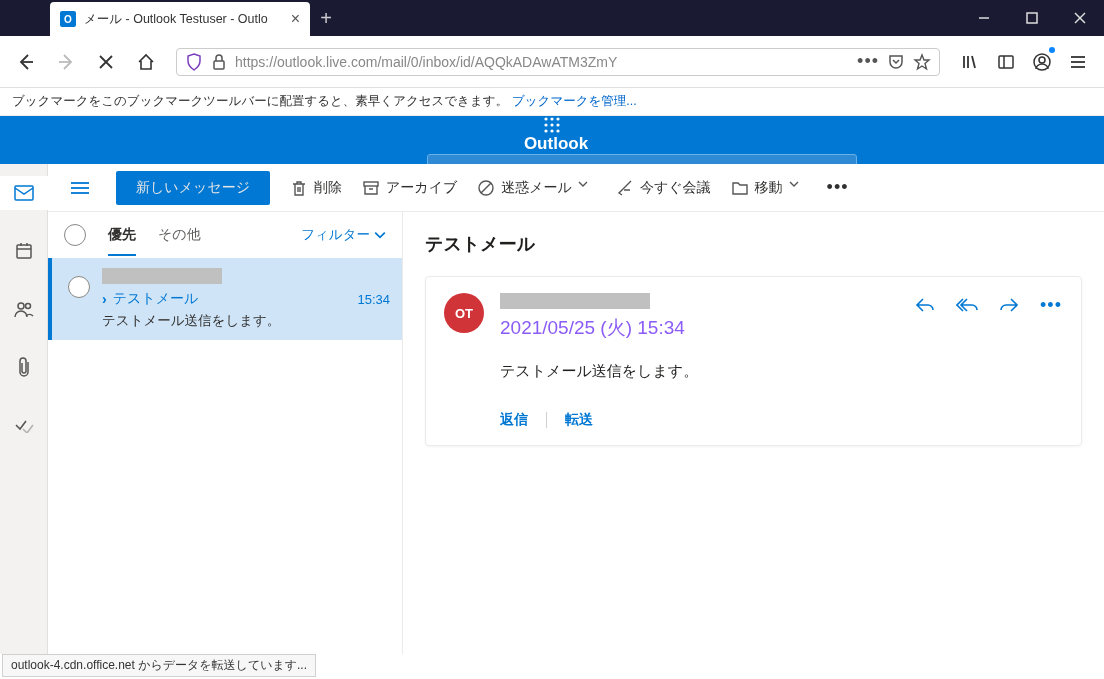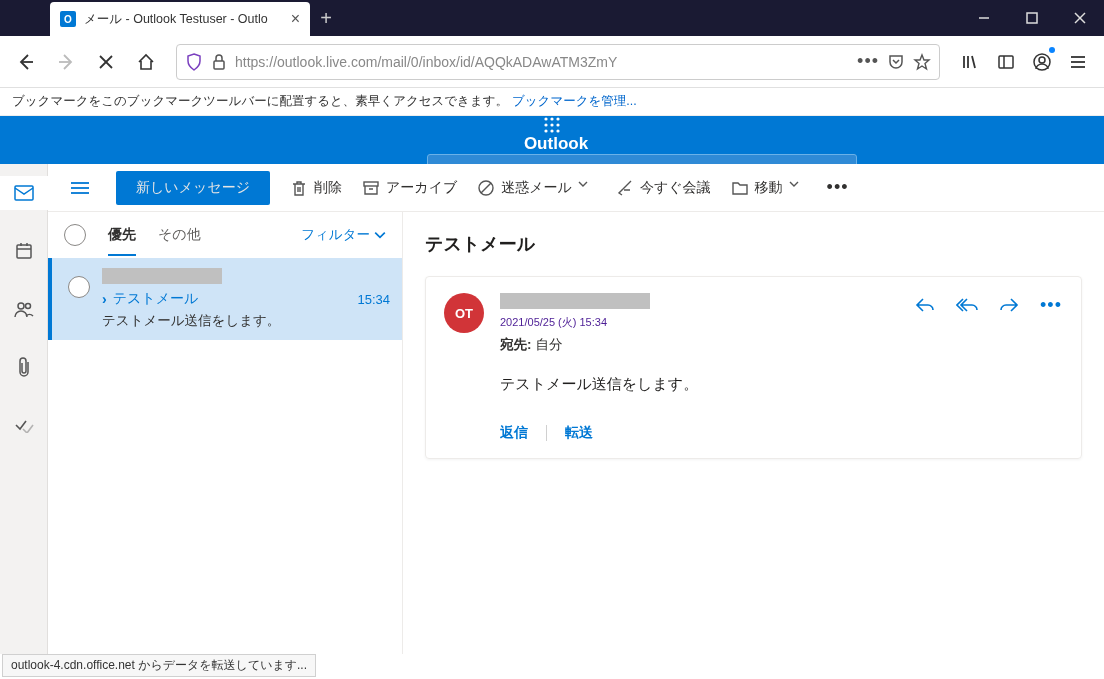--- a/index.html
+++ b/index.html
@@ -11,21 +11,21 @@
   .tab { display: flex; align-items: center; height: 34px; background: #fff; padding: 0 10px; gap: 8px; border-top-left-radius: 4px; border-top-right-radius: 4px; min-width: 260px; font-size: 12.5px; color: #333; }
   .tab .favicon { width:16px; height:16px; background:#0078d4; border-radius:2px; display:flex;align-items:center;justify-content:center;color:#fff;font-size:10px;font-weight:bold }
   .tab-close { margin-left: auto; color:#555; font-size:16px; line-height:1; }
   .new-tab { width: 32px; height: 36px; display:flex;align-items:center;justify-content:center;color:#ccc;font-size:20px; }
   .win-controls { margin-left: auto; display:flex; }
   .win-btn { width: 48px; height: 36px; display:flex;align-items:center;justify-content:center;color:#ddd; }
 
   .toolbar { height: 52px; background: #fff; display:flex; align-items:center; padding: 0 10px; gap: 8px; border-bottom: 1px solid #e0e0e0; }
   .tb-btn { width:32px;height:32px;display:flex;align-items:center;justify-content:center;color:#4a4a4a; border-radius:4px; }
   .tb-btn.disabled { color:#bbb }
-  .url-box { flex:1; display:flex; align-items:center; height:36px; border:1px solid #ccc; border-radius:4px; padding: 0 8px; gap:8px; color:#777; font-size:14px; margin: 0 6px;}
+  .url-box { flex:1; display:flex; align-items:center; height:28px; border:1px solid #ccc; border-radius:4px; padding: 0 8px; gap:8px; color:#777; font-size:14px; margin: 0 6px;}
   .url-box .url-text { flex:1; white-space:nowrap; overflow:hidden; color:#888 }
   .tb-right { display:flex; gap:4px; }
 
   .bookmark-bar { height: 28px; display:flex; align-items:center; padding: 0 12px; font-size: 12.5px; color:#333; gap:4px; border-bottom:1px solid #eee; }
   .bookmark-bar a { color:#0066cc; text-decoration:none }
 
   
   .ol-header { height: 48px; background:#0078d4; display:flex; align-items:center; color:#fff;flex-direction:column; }
   .waffle { width:48px; height:48px; display:flex;align-items:center;justify-content:center; font-size:18px; }
   .ol-title { font-size:17px; font-weight:600; margin-left:8px; }
@@ -67,21 +67,21 @@
   .subj-line .time { margin-left:auto; color:#0078d4; font-size:13px }
   .preview { font-size:13.5px; color:#323130 }
 
   .read-col { flex:1; padding:20px 22px; }
   .read-subj { font-size:18px; font-weight:600; color:#201f1e; margin-bottom:20px;}
   .read-card { border:1px solid #edebe9; border-radius:4px; padding:16px 18px; box-shadow: 0 1px 3px rgba(0,0,0,.05)}
   .read-hdr { display:flex; align-items:flex-start; gap:16px; }
   .from-avatar { width:40px;height:40px;border-radius:50%;background:#d13438;color:#fff;display:flex;align-items:center;justify-content:center;font-size:13px;font-weight:600;flex-shrink:0 }
   .from-meta { flex:1 }
   .from-blk { width:150px;height:16px;background:#c0c0c0;margin-bottom:6px }
-  .from-date { font-size:11px; color:#4c1d95 }
+  .from-date { font-size:19px; color:#8b5cf6 }
   .from-to { font-size:13.5px; color:#323130; margin-top:6px }
   .from-to b { font-weight:600; margin-right:4px }
   .read-actions { display:flex; gap:18px; color:#0078d4; font-size:18px }
   .read-actions span{display:flex;align-items:center;justify-content:center;width:24px;height:24px}
   .read-content { margin-left:56px; margin-top:18px; font-size:15px; color:#201f1e; line-height:1.6 }
   .read-footer { margin-left:56px; margin-top:28px; font-size:14px; display:flex; gap:18px;align-items:center }
   .read-footer .rf { color:#0078d4; font-weight:600 }
   .read-footer .divider { width:1px;height:16px;background:#d0d0d0 }
 
   .status-bar { position:absolute; bottom:2px; left:2px; background:#f7f7f7; border:1px solid #d0d0d0; padding:2px 8px; font-size:12px; color:#333 }
@@ -363,21 +363,20 @@
       </div>
 
       <div class="read-col">
         <div class="read-subj">テストメール</div>
         <div class="read-card">
           <div class="read-hdr">
             <div class="from-avatar">OT</div>
             <div class="from-meta">
               <div class="from-blk"></div>
               <div class="from-date">2021/05/25 (火) 15:34</div>
-              <div class="from-to"><b>宛先:</b><span>自分</span></div>
             </div>
             <div class="read-actions">
               <span>
                   <svg width="20" height="16" viewBox="0 0 20 16">
                     <path d="M8 2 L2 8 L8 14 M2 8 H13 a5 5 0 0 1 5 5" stroke="#0078d4" stroke-width="1.6" fill="none"></path>
                   </svg>
                 </span>
               <span>
                   <svg width="22" height="16" viewBox="0 0 22 16">
                     <path d="M7 2 L1 8 L7 14 M11 2 L5 8 L11 14 M5 8 H16 a5 5 0 0 1 5 5" stroke="#0078d4" stroke-width="1.6" fill="none"></path>

